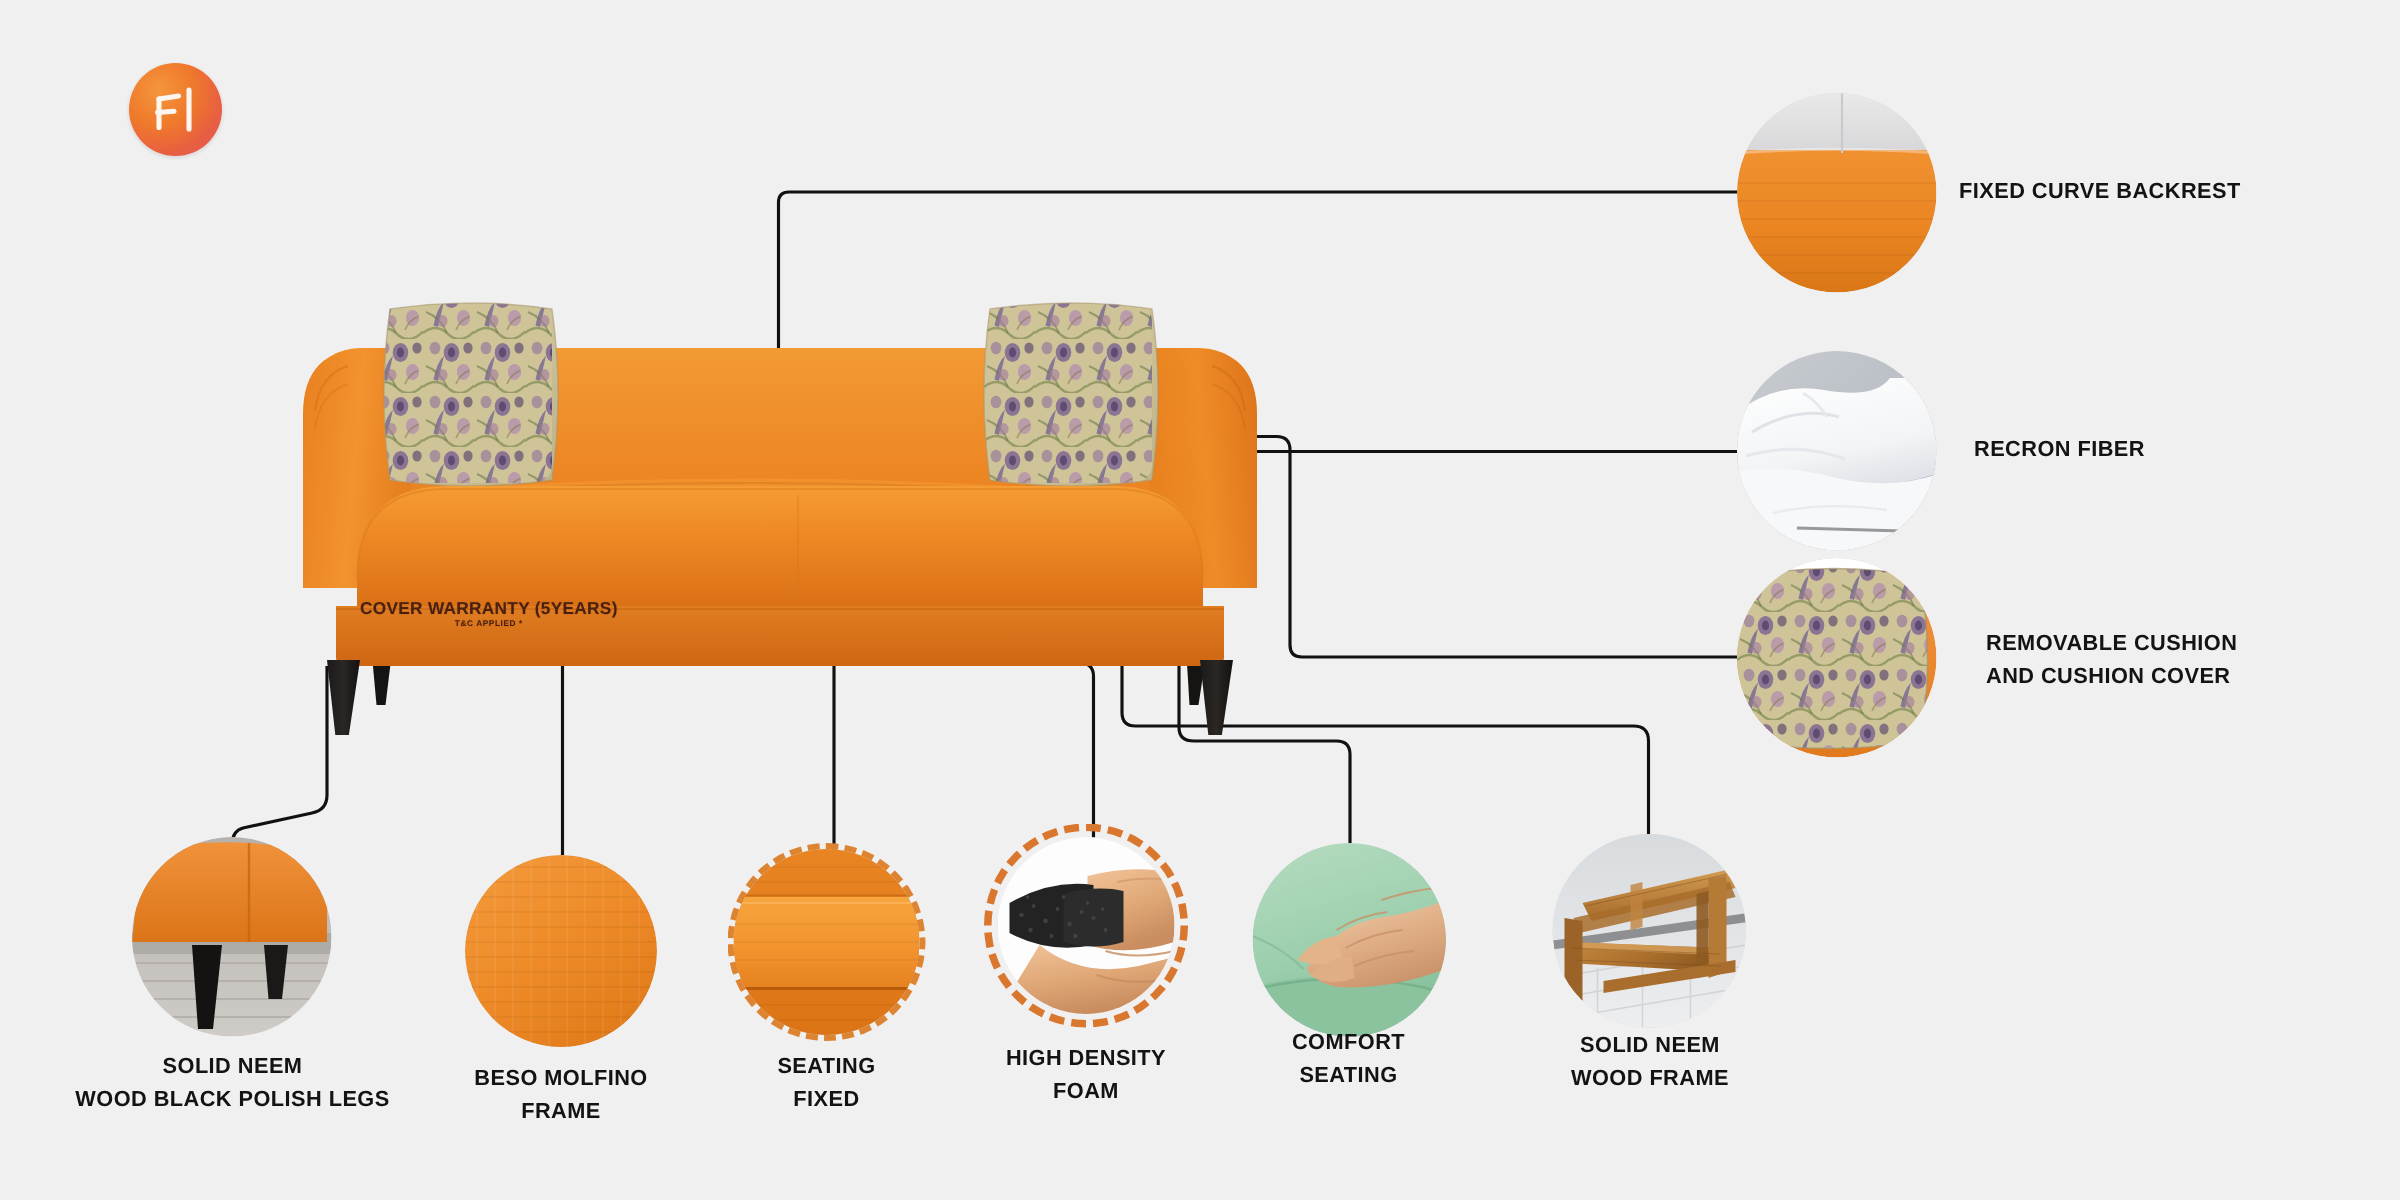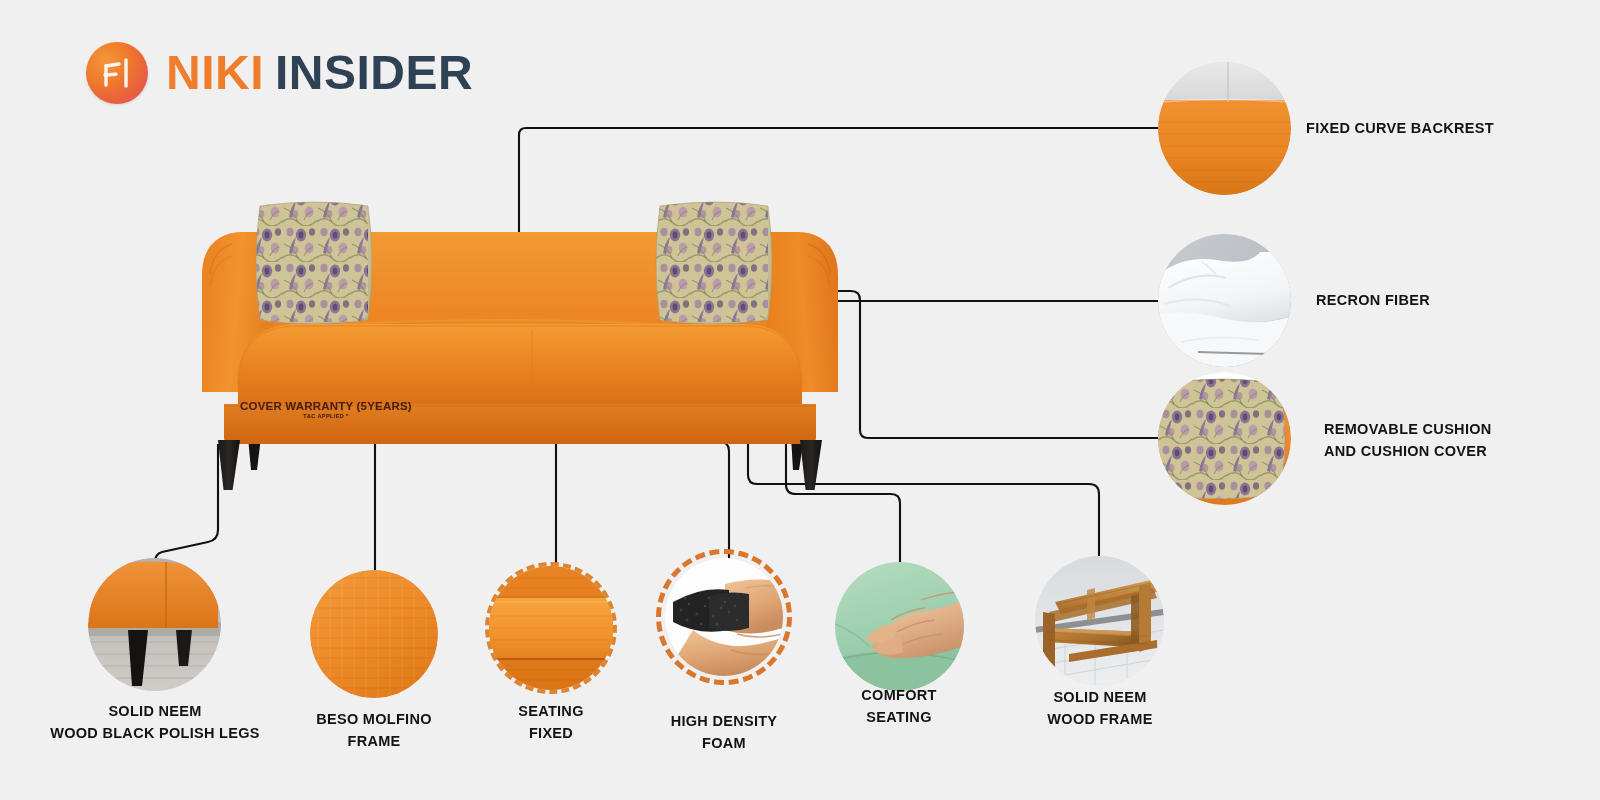--- a/index.html
+++ b/index.html
@@ -74,23 +74,20 @@
   <div class="logo">
     <div class="logo-mark">
       <svg class="mono" viewBox="0 0 62 62">
         <g fill="none" stroke="#fdf6f0" stroke-width="3.4" stroke-linecap="round">
           <path d="M20 24 L20 43"></path>
           <path d="M20 24 L33 22"></path>
           <path d="M19 33 L30 32.2"></path>
           <path d="M40 18 L40 44"></path>
         </g>
       </svg>
-    </div>
-    <div class="logo-text">
-      <span class="niki">NIKI</span><span class="insider">INSIDER</span>
     </div>
   </div>
 
   <svg class="wires" viewBox="0 0 1600 800">
     <g fill="none" stroke="#111" stroke-width="2.1" stroke-linecap="butt" stroke-linejoin="round">
 
       <path d="M519 238 L519 135 Q519 128 526 128 L1160 128"></path>
 
       <path d="M742 285 L742 295 Q742 301 748 301 L1160 301"></path>
 
@@ -460,21 +457,21 @@
             <circle cx="44" cy="40" r="1.2"></circle>
               <circle cx="60" cy="44" r="1.2"></circle>
               <circle cx="70" cy="48" r="1.2"></circle>
           </g>
           <path d="M72 76 q20 6 46 0" stroke="#c48a5d" stroke-width="1.4" fill="none" opacity=".8"></path>
           <path d="M66 92 q24 8 52 2" stroke="#c48a5d" stroke-width="1.4" fill="none" opacity=".7"></path>
           <path d="M80 30 q18 -4 38 -1" stroke="#cf9567" stroke-width="1.2" fill="none" opacity=".7"></path>
         </svg>
       </div>
     </div>
-    <div class="lbl center" style="left:-69px;top:152px;width:256px;">HIGH DENSITY
+    <div class="lbl center" style="left:-69px;top:137px;width:256px;">HIGH DENSITY
 FOAM</div>
   </div>
 
   <div class="node" style="left:835px;top:562px;">
     <div class="circ" style="left:0;top:0;width:129px;height:129px;">
       <div class="inner">
         <svg viewBox="0 0 129 129" width="129" height="129">
           <defs>
             <linearGradient id="t8g" x1="0" y1="0" x2="0.3" y2="1">
               <stop offset="0%" stop-color="#b6dcc0"></stop>

